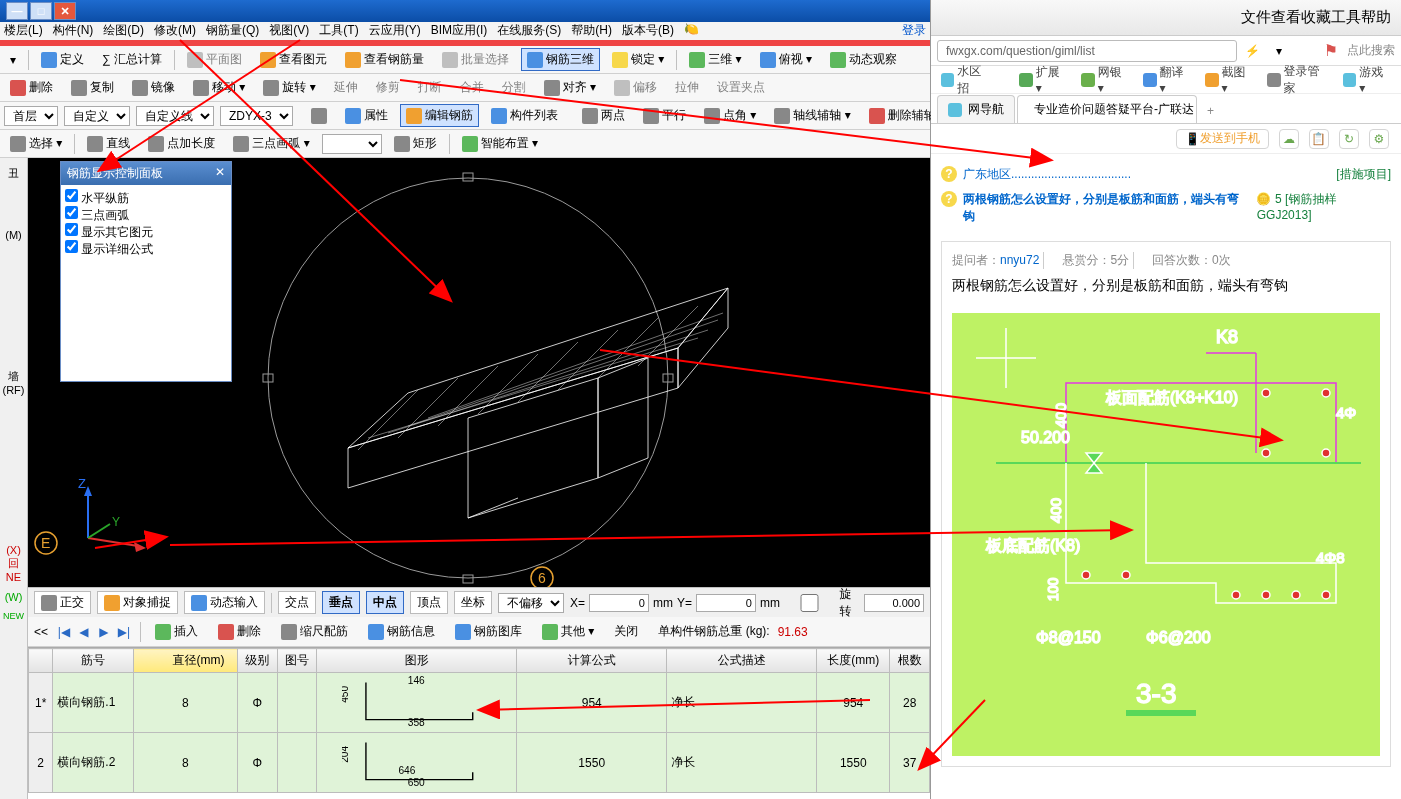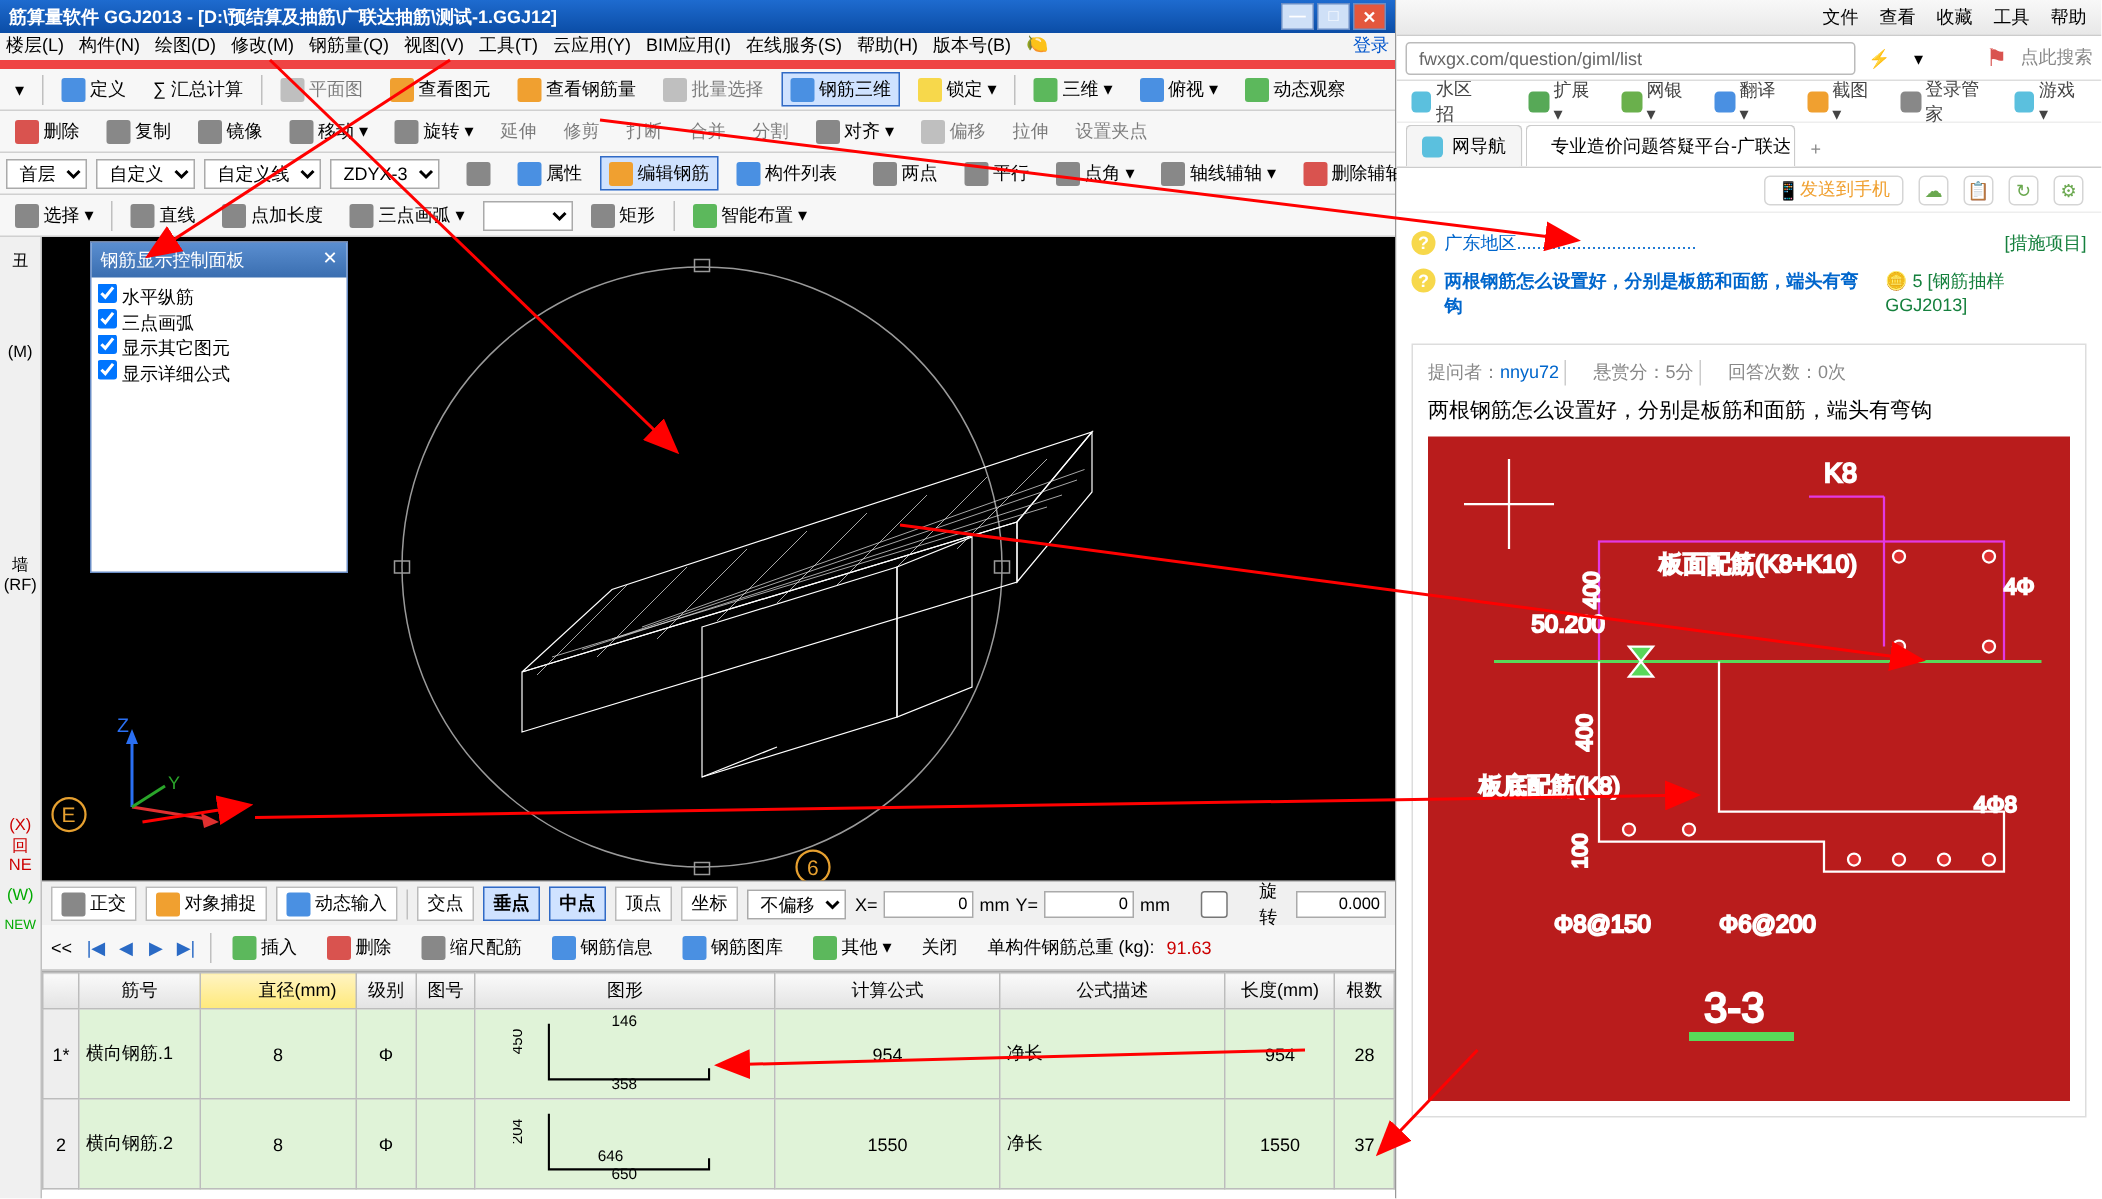--- a/index.html
+++ b/index.html
@@ -44,50 +44,49 @@
 .nav-btns span { width: 16px; height: 16px; display: inline-flex; align-items: center; justify-content: center; color: #2a6ac5; cursor: pointer; font-size: 12px; }
 .grid { flex-shrink: 0; height: 152px; overflow: auto; border-top: 1px solid #aaa; }
 table.datagrid { border-collapse: collapse; width: 100%; font-size: 12px; }
 table.datagrid th { background: linear-gradient(#fafafa,#e3e3e3); border: 1px solid #bcbcbc; padding: 3px 4px; font-weight: normal; white-space: nowrap; }
 table.datagrid th.highlight { background: linear-gradient(#fff4c2,#ffe97a); padding-left: 30px; }
 table.datagrid td { border: 1px solid #bcbcbc; padding: 2px 4px; background: #e0f3d8; height: 56px; text-align: center; }
 table.datagrid td.shape { position: relative; }
 .shape-svg { width: 150px; height: 52px; }
 
 .right-browser { flex: 1; display: flex; flex-direction: column; background: #fff; }
-.browser-top { height: 24px; background: linear-gradient(#f8f8f8,#e8e8e8); border-bottom: 1px solid #ccc; display: flex; align-items: center; gap: 14px; padding: 0 10px; font-size: 12px; }
+.browser-top { height: 36px; background: linear-gradient(#f8f8f8,#e8e8e8); border-bottom: 1px solid #ccc; display: flex; align-items: center; padding: 0 10px; font-size: 15px; }
 .addr-bar { height: 30px; display: flex; align-items: center; padding: 0 6px; gap: 6px; border-bottom: 1px solid #ddd; }
 .addr-input { flex: 1; height: 22px; border: 1px solid #bbb; border-radius: 3px; padding: 0 22px 0 8px; font-size: 12px; color: #666; }
 .addr-ico { width: 20px; height: 20px; display: inline-flex; align-items: center; justify-content: center; cursor: pointer; }
 .ext-bar { height: 28px; display: flex; align-items: center; gap: 14px; padding: 0 10px; border-bottom: 1px solid #eee; font-size: 12px; color: #444; }
 .ext-bar .ext { display: flex; align-items: center; gap: 3px; cursor: pointer; }
 .ext .ei { width: 14px; height: 14px; border-radius: 3px; }
 .tab-bar { height: 30px; display: flex; align-items: flex-end; border-bottom: 1px solid #ccc; padding: 0 6px; gap: 2px; }
 .tab { border: 1px solid #ccc; border-bottom: none; border-radius: 4px 4px 0 0; padding: 5px 10px; font-size: 12px; background: #f5f5f5; display: flex; align-items: center; gap: 6px; cursor: pointer; max-width: 180px; white-space: nowrap; overflow: hidden; }
 .tab.active { background: #fff; }
 .action-bar { height: 30px; display: flex; justify-content: flex-end; align-items: center; gap: 10px; padding: 0 12px; border-bottom: 1px solid #eee; }
 .action-bar .ab { width: 20px; height: 20px; border: 1px solid #d5d5d5; border-radius: 4px; display: flex; align-items: center; justify-content: center; cursor: pointer; color: #6aa84f; font-size: 12px; }
 .content { flex: 1; padding: 8px 10px; overflow: auto; }
 .q-list .q { font-size: 12px; color: #0066cc; padding: 4px 0; cursor: pointer; display: flex; gap: 6px; }
 .q .qm { width: 16px; height: 16px; background: #f7d84b; color: #fff; border-radius: 50%; display: inline-flex; align-items: center; justify-content: center; font-weight: bold; flex-shrink: 0; }
 .q .meta { color: #15803d; margin-left: auto; }
 .post-box { border: 1px solid #ddd; margin-top: 12px; padding: 10px; }
 .post-meta { color: #888; font-size: 12px; display: flex; gap: 4px; }
 .post-meta a { color: #0066cc; }
 .post-title { font-size: 14px; padding: 8px 0; }
-.diagram { background: #b91c1c; padding: 10px; }
+.diagram { margin-top: 10px; background: #bef264; padding: 10px; }
 .diagram svg { width: 100%; height: 420px; }
 .arrow-overlay { position: absolute; top: 0; left: 0; pointer-events: none; }
 </style>
 </head>
 <body>
 
 <div class="left-app">
   <div class="titlebar">
-    <span class="title">筋算量软件 GGJ2013 - [D:\预结算及抽筋\广联达抽筋\测试-1.GGJ12]</span>
     <div class="winbtns">
       <div class="winbtn">—</div>
       <div class="winbtn">□</div>
       <div class="winbtn close">✕</div>
     </div>
   </div>
 
   <div class="menubar">
     <span class="mi">楼层(L)</span>
     <span class="mi">构件(N)</span>

